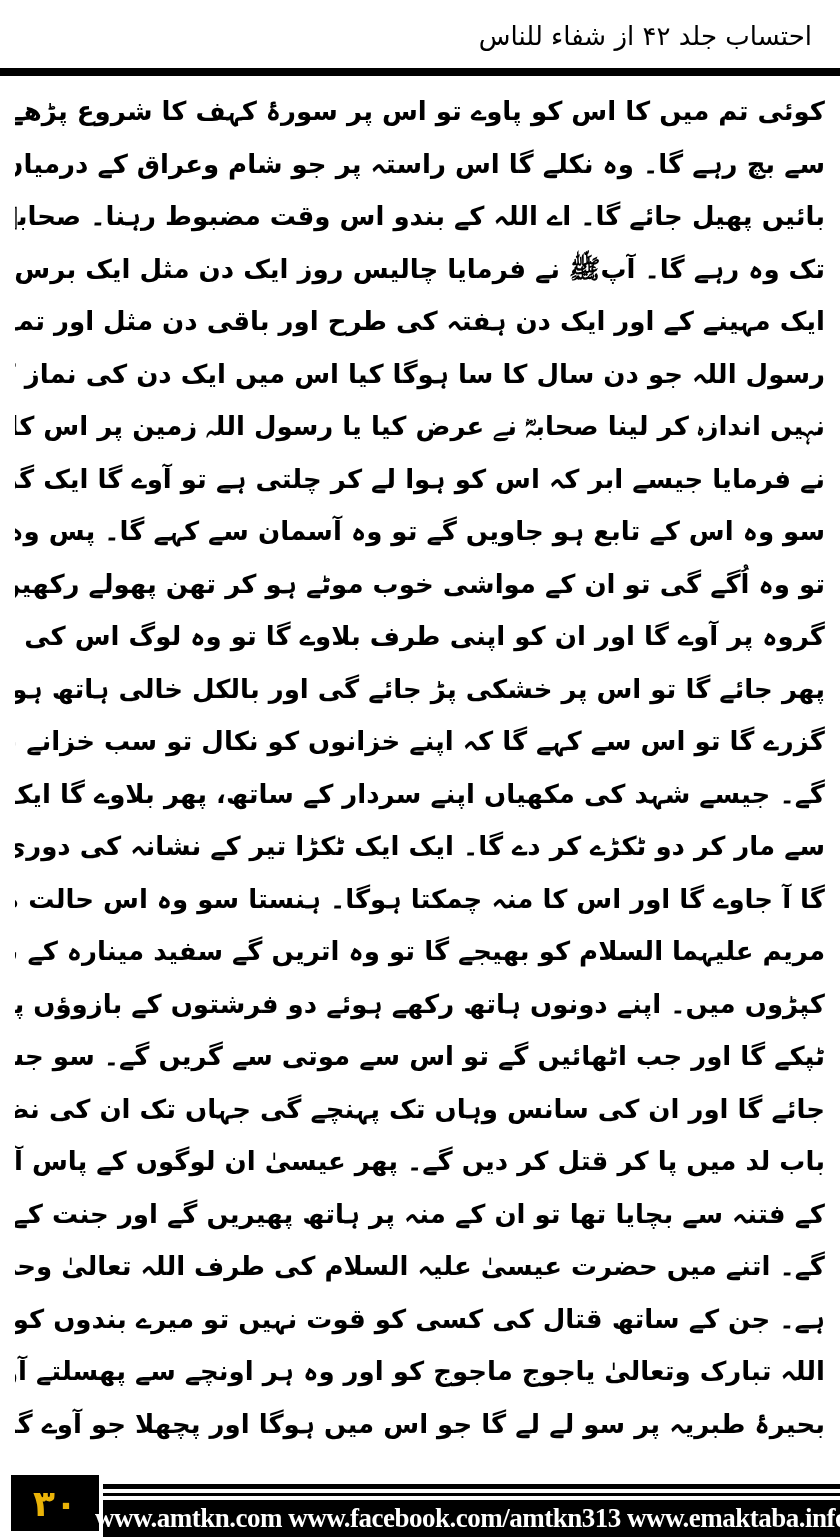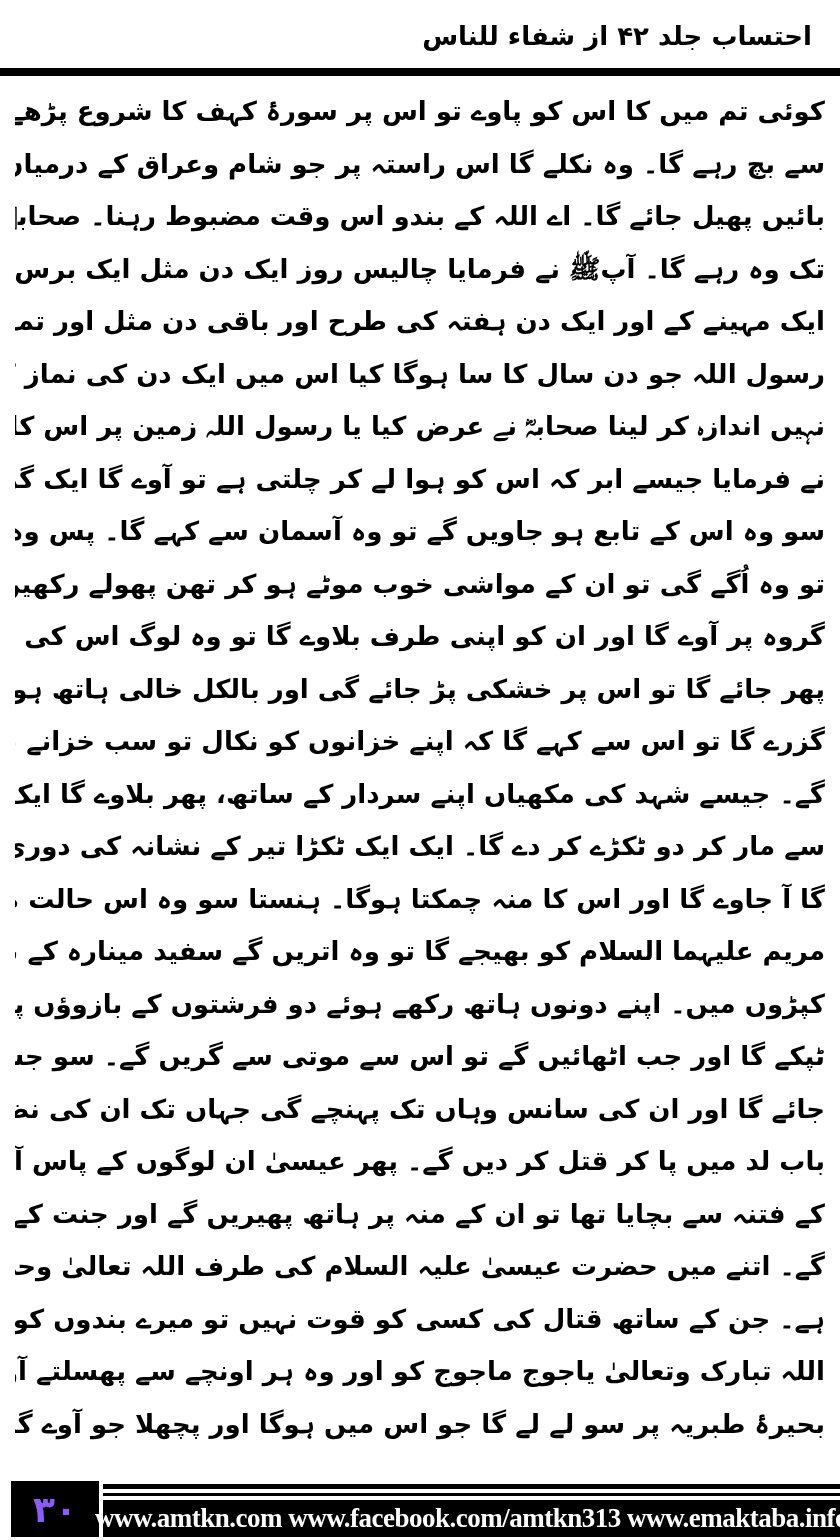--- a/index.html
+++ b/index.html
@@ -32,21 +32,21 @@
   .page-num {
     font-family: Liberation Mono, monospace;
     font-weight: bold;
     font-size: 40px;
     direction: rtl;
     margin-left: -150px;
   }
   .title-urdu {
     font-family: "DejaVu Sans", sans-serif;
     direction: rtl;
-    font-weight: bold;
+    font-weight: normal;
     font-size: 26px;
   }
   .rule {
     height: 8px;
     background: #000;
     margin-top: 6px;
   }
   
   .body-text {
     direction: rtl;
@@ -64,24 +64,24 @@
     overflow: hidden;
   }
   
   .footer {
     position: absolute;
     left: 0; right: 0; bottom: 0;
     height: 60px;
   }
   .footer-pagebox {
     position: absolute;
-    left: 11px; bottom: 3px;
+    left: 11px; bottom: 9px;
     width: 88px; height: 56px;
     background: #000;
-    color: #8b5cf6;
+    color: #eab308;
     display: flex;
     align-items: center;
     justify-content: center;
     font-weight: bold;
     font-size: 36px;
     direction: rtl;
   }
   .footer-right {
     position: absolute;
     left: 103px; right: 0; bottom: 3px;

